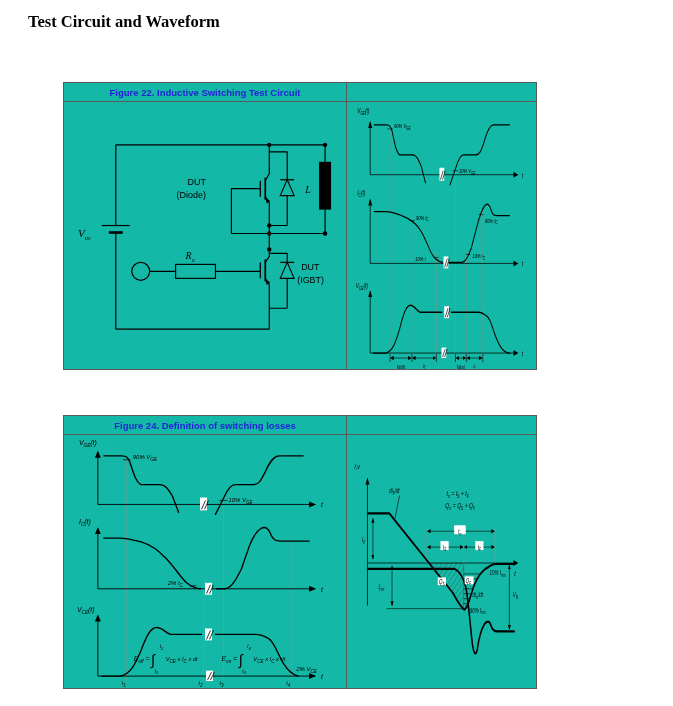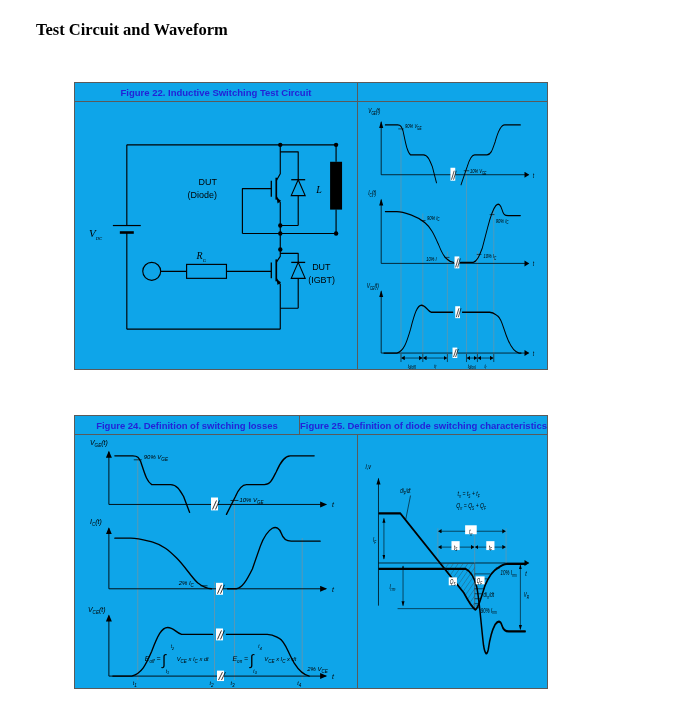--- a/index.html
+++ b/index.html
@@ -1,20 +1,20 @@
 <!DOCTYPE html>
 <html><head>
 <meta charset="utf-8">
 <style>
   html,body { margin:0; padding:0; background:#fff; }
   .page { position:relative; width:673px; height:706px; background:#ffffff; overflow:hidden;
           font-family:"Liberation Sans", sans-serif; }
-  .page-title { position:absolute; left:24px; top:8px; margin:12px; font-family:"Liberation Serif", serif;
+  .page-title { position:absolute; left:24px; top:8px; margin:4px; font-family:"Liberation Serif", serif;
                 font-size:16.5px; font-weight:bold; color:#000; }
-  .tbl { position:absolute; left:74px; width:474px; border:1px solid #5a5a5a; background:#0ea5e9; box-sizing:border-box; }
+  .tbl { position:absolute; left:63px; width:474px; border:1px solid #5a5a5a; background:#14b8a6; box-sizing:border-box; }
   .tbl-1 { top:82px; height:288px; }
   .tbl-2 { top:415px; height:274px; }
   .hdr { display:flex; height:18px; border-bottom:1px solid #5a5a5a; }
   .hc { box-sizing:border-box; display:flex; align-items:center; justify-content:center;
         font-size:9.5px; font-weight:bold; color:#2323d7; white-space:nowrap; }
   .hc1 { width:283px; border-right:1px solid #5a5a5a; }
   .hc2 { flex:1; }
   .bd { display:flex; height:calc(100% - 19px); }
   .bc { box-sizing:border-box; }
   .bc1 { width:283px; border-right:1px solid #5a5a5a; }
@@ -207,21 +207,20 @@
             <text class="tk" x="187" y="266.5" text-anchor="middle"><tspan>t</tspan><tspan class="sb" dy="1.5">r</tspan></text>
           </g>
         </svg>
       </div>
     </div>
   </div>
 
   <div class="tbl tbl-2">
     <div class="hdr">
       <div class="hc hc1">Figure 24. Definition of switching losses</div>
-      <div class="hc hc2">Figure 25. Definition of diode switching characteristics</div>
     </div>
     <div class="bd">
 
       <div class="bc bc1">
         <svg viewBox="0 0 283 255" preserveAspectRatio="none">
           <defs>
             <marker id="a24" markerUnits="userSpaceOnUse" markerWidth="8" markerHeight="8" refX="6" refY="3" orient="auto-start-reverse">
                 <path d="M0,0 L7,3 L0,6 Z"></path>
               </marker>
           </defs>

